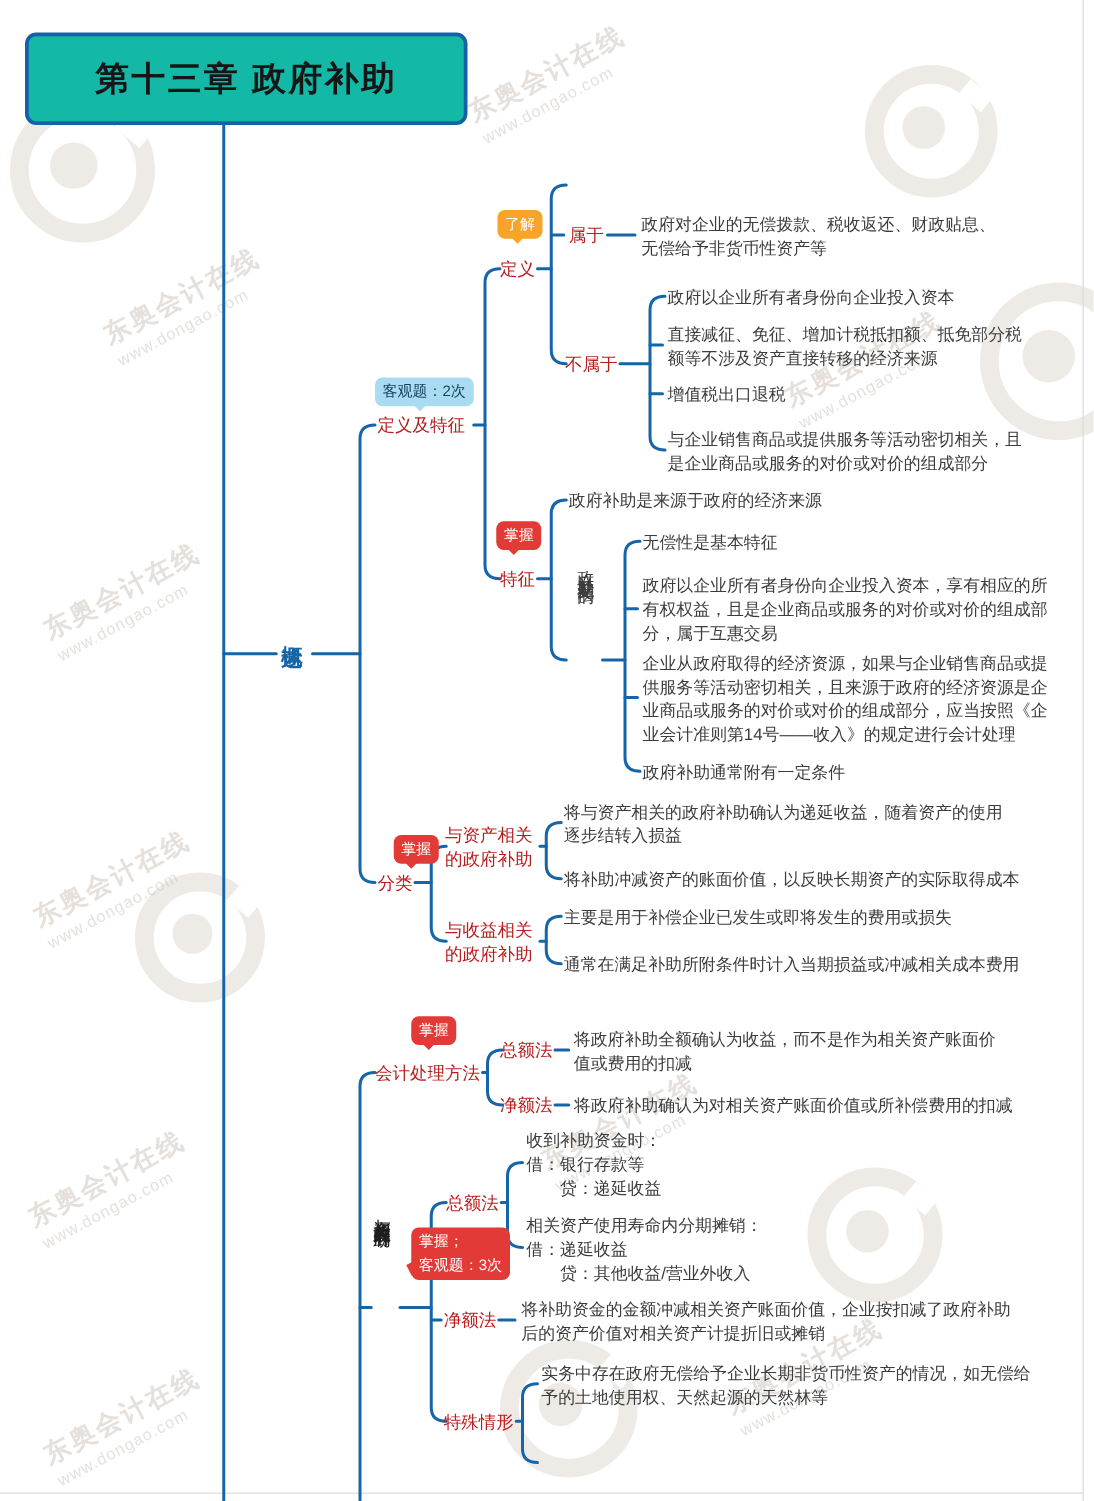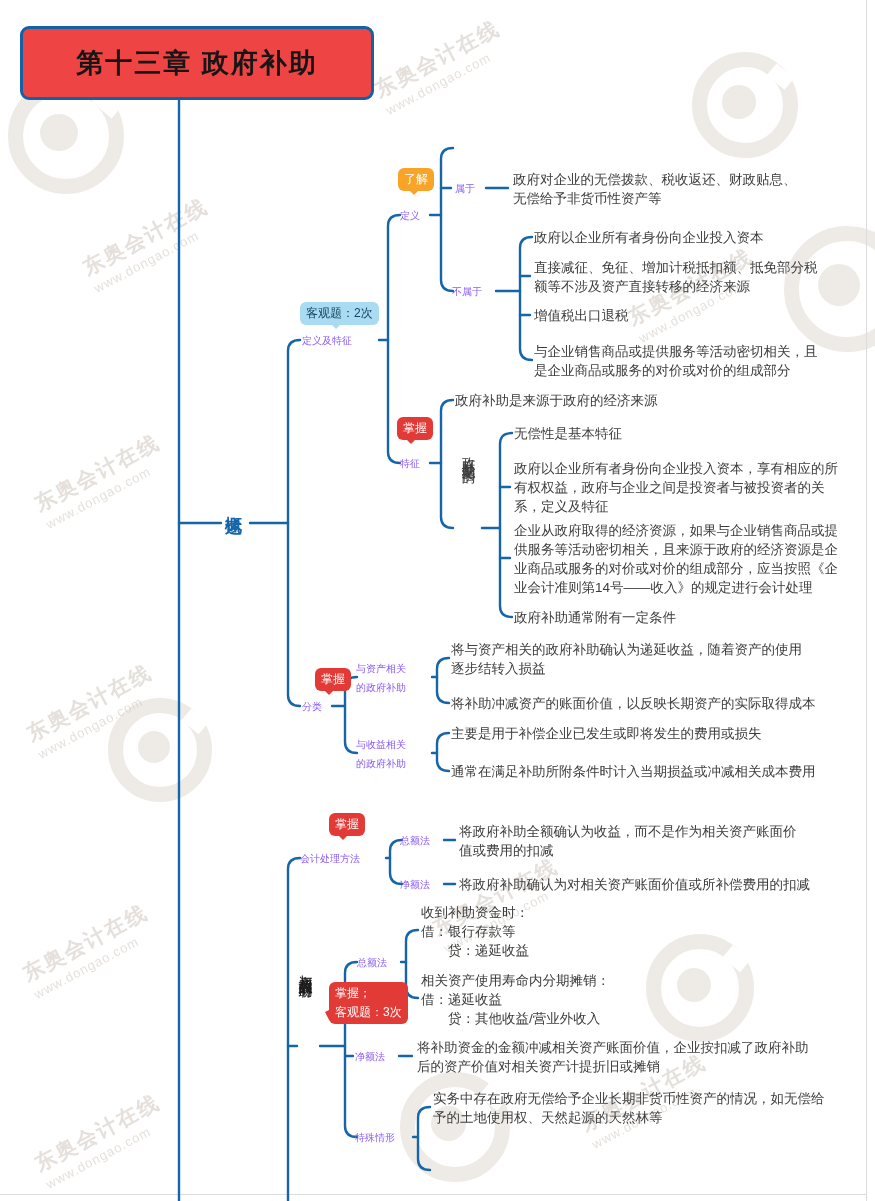--- a/index.html
+++ b/index.html
@@ -16,26 +16,26 @@
   .wm-logo::before{content:"";position:absolute;right:-12%;top:2%;width:30%;height:20%;background:#fff;transform:rotate(40deg);}
   
   .edge-right{position:absolute;left:866px;top:0;width:1px;height:1201px;background:#dcdcdc;z-index:0;}
   .edge-bottom{position:absolute;left:0;top:1194px;width:867px;height:1px;background:#dcdcdc;z-index:0;}
   
   svg.wires{position:absolute;left:0;top:0;z-index:1;}
   svg.wires path{fill:none;stroke:#1565a8;stroke-width:2.4;stroke-linecap:round;}
   
   .title-box{
     position:absolute;left:20px;top:26px;width:348px;height:68px;z-index:2;
-    border:3px solid #1462a5;border-radius:9px;background:#ef4444;
+    border:3px solid #1462a5;border-radius:9px;background:#14b8a6;
     display:flex;align-items:center;justify-content:center;
     font-size:27px;font-weight:bold;color:#161616;letter-spacing:2px;
   }
   
-  .node{position:absolute;z-index:2;font-size:10px;line-height:19px;color:#8b5cf6;white-space:nowrap;}
+  .node{position:absolute;z-index:2;font-size:14px;line-height:19px;color:#b91c1c;white-space:nowrap;}
   .node.two{white-space:pre-line;}
   .leaf{position:absolute;z-index:2;font-size:13.5px;line-height:19px;color:#3c3c3c;white-space:nowrap;}
   .leaf.wrap{white-space:normal;}
   .leaf.pre{white-space:pre-line;}
   .vtext{position:absolute;z-index:2;writing-mode:vertical-rl;text-orientation:upright;letter-spacing:2px;}
   .v-root{font-size:17px;font-weight:bold;color:#1565a8;}
   .v-mid{font-size:13.5px;color:#3c3c3c;}
   .v-branch{font-size:14px;color:#1d1d1d;letter-spacing:1px;}
   
   .bubble{position:absolute;z-index:3;border-radius:6px;padding:2px 6px;font-size:12px;line-height:19px;white-space:pre-line;}
@@ -171,21 +171,21 @@
   <div class="leaf" style="left:534px;top:228px;">政府以企业所有者身份向企业投入资本</div>
   <div class="leaf wrap" style="left:534px;top:258px;width:292px;">直接减征、免征、增加计税抵扣额、抵免部分税额等不涉及资产直接转移的经济来源</div>
   <div class="leaf" style="left:534px;top:306px;">增值税出口退税</div>
   <div class="leaf wrap" style="left:534px;top:342px;width:292px;">与企业销售商品或提供服务等活动密切相关，且是企业商品或服务的对价或对价的组成部分</div>
 
   <div class="bubble red" style="left:397px;top:417px;">掌握<i class="tail" style="left:8px;"></i></div>
   <div class="node" style="left:400px;top:454px;">特征</div>
   <div class="leaf" style="left:455px;top:391px;">政府补助是来源于政府的经济来源</div>
   <div class="vtext v-mid" style="left:459px;top:446px;">政府补助是无偿的</div>
   <div class="leaf" style="left:514px;top:424px;">无偿性是基本特征</div>
-  <div class="leaf wrap" style="left:514px;top:459px;width:334px;">政府以企业所有者身份向企业投入资本，享有相应的所有权权益，政府与企业之间是投资者与被投资者的关系，定义及特征</div>
+  <div class="leaf wrap" style="left:514px;top:459px;width:334px;">政府以企业所有者身份向企业投入资本，享有相应的所有权权益，且是企业商品或服务的对价或对价的组成部分，属于互惠交易</div>
   <div class="leaf wrap" style="left:514px;top:521px;width:334px;">企业从政府取得的经济资源，如果与企业销售商品或提供服务等活动密切相关，且来源于政府的经济资源是企业商品或服务的对价或对价的组成部分，应当按照《企业会计准则第14号——收入》的规定进行会计处理</div>
   <div class="leaf" style="left:514px;top:608px;">政府补助通常附有一定条件</div>
 
   <div class="bubble red" style="left:315px;top:668px;">掌握<i class="tail" style="left:8px;"></i></div>
   <div class="node" style="left:302px;top:697px;">分类</div>
 
   <div class="node two" style="left:356px;top:659px;width:76px;">与资产相关
 的政府补助</div>
   <div class="leaf wrap" style="left:451px;top:640px;width:362px;">将与资产相关的政府补助确认为递延收益，随着资产的使用逐步结转入损益</div>
   <div class="leaf" style="left:451px;top:694px;">将补助冲减资产的账面价值，以反映长期资产的实际取得成本</div>

